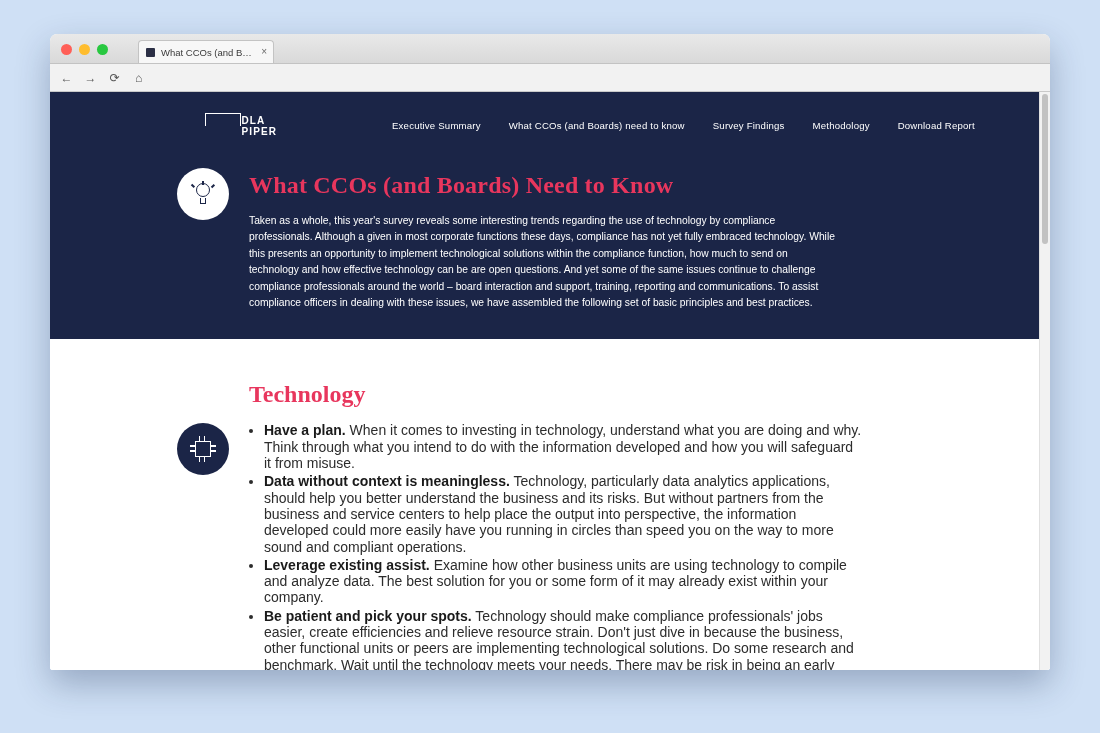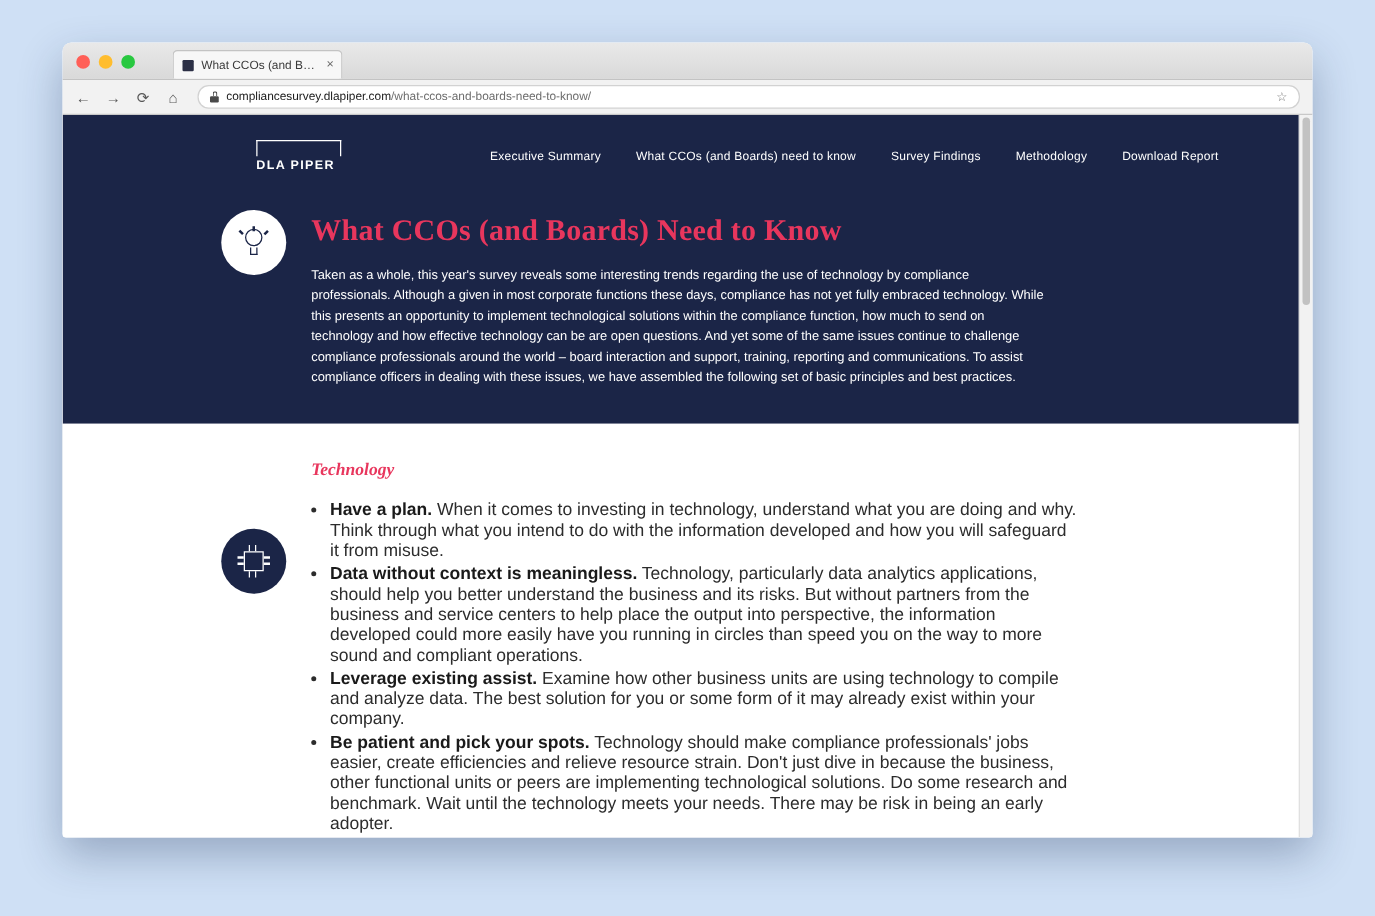--- a/index.html
+++ b/index.html
@@ -167,21 +167,21 @@
   .site-header {
     height: 66px;
     display: flex;
     align-items: center;
     padding: 0 0 0 0;
   }
   .logo {
     margin-left: 155px;
     width: 72px;
     display: flex;
-    flex-direction: column;
+    flex-direction: row;
     align-items: flex-start;
   }
   .logo-bar {
     width: 68px;
     height: 13px;
     border: 1.6px solid #ffffff;
     border-bottom: none;
     box-sizing: border-box;
   }
   .logo-text {
@@ -249,24 +249,23 @@
   
   .section {
     padding: 26px 70px 30px 75px;
     display: flex;
   }
   .section.white { background: #ffffff; }
   .section.grey { background: #e3e3e3; }
   .section h2 {
     color: #e8365d;
     font-family: "Liberation Serif", serif;
-    font-size: 14px;
+    font-size: 24px;
     font-weight: bold;
-    margin: 4px 0 14px 0;
-    font-style: italic;
+    margin: 16px 0 14px 0;
   }
   ul.points {
     margin: 0;
     padding-left: 15px;
     max-width: 600px;
   }
   ul.points li {
     color: #2c2c2c;
     font-size: 14px;
     line-height: 16.3px;
@@ -342,28 +341,20 @@
         <span class="tab-close">×</span>
       </div>
     </div>
   </div>
 
   <div class="toolbar">
     <span class="nav-icon">←</span>
     <span class="nav-icon">→</span>
     <span class="nav-icon">⟳</span>
     <span class="nav-icon">⌂</span>
-    <div class="urlbar">
-      <span class="lock-icon">
-        <span class="shackle"></span>
-          <span class="body"></span>
-      </span>
-      <span class="url-text"><span class="host">compliancesurvey.dlapiper.com</span><span class="path">/what-ccos-and-boards-need-to-know/</span></span>
-      <span class="star-icon">☆</span>
-    </div>
   </div>
 
   <div class="viewport">
     <div class="page">
 
       <div class="hero">
         <div class="site-header">
           <div class="logo">
             <div class="logo-bar"></div>
             <div class="logo-text">DLA PIPER</div>

